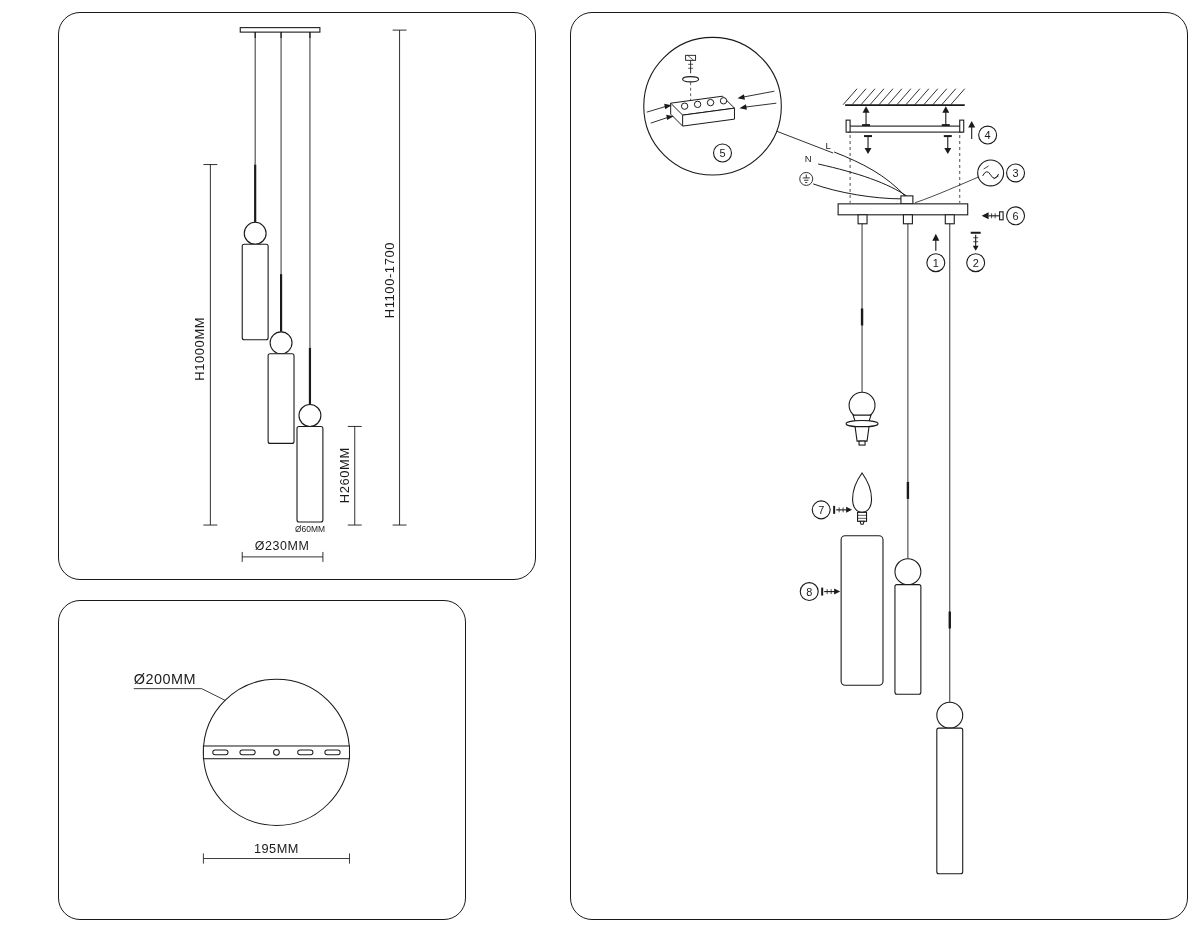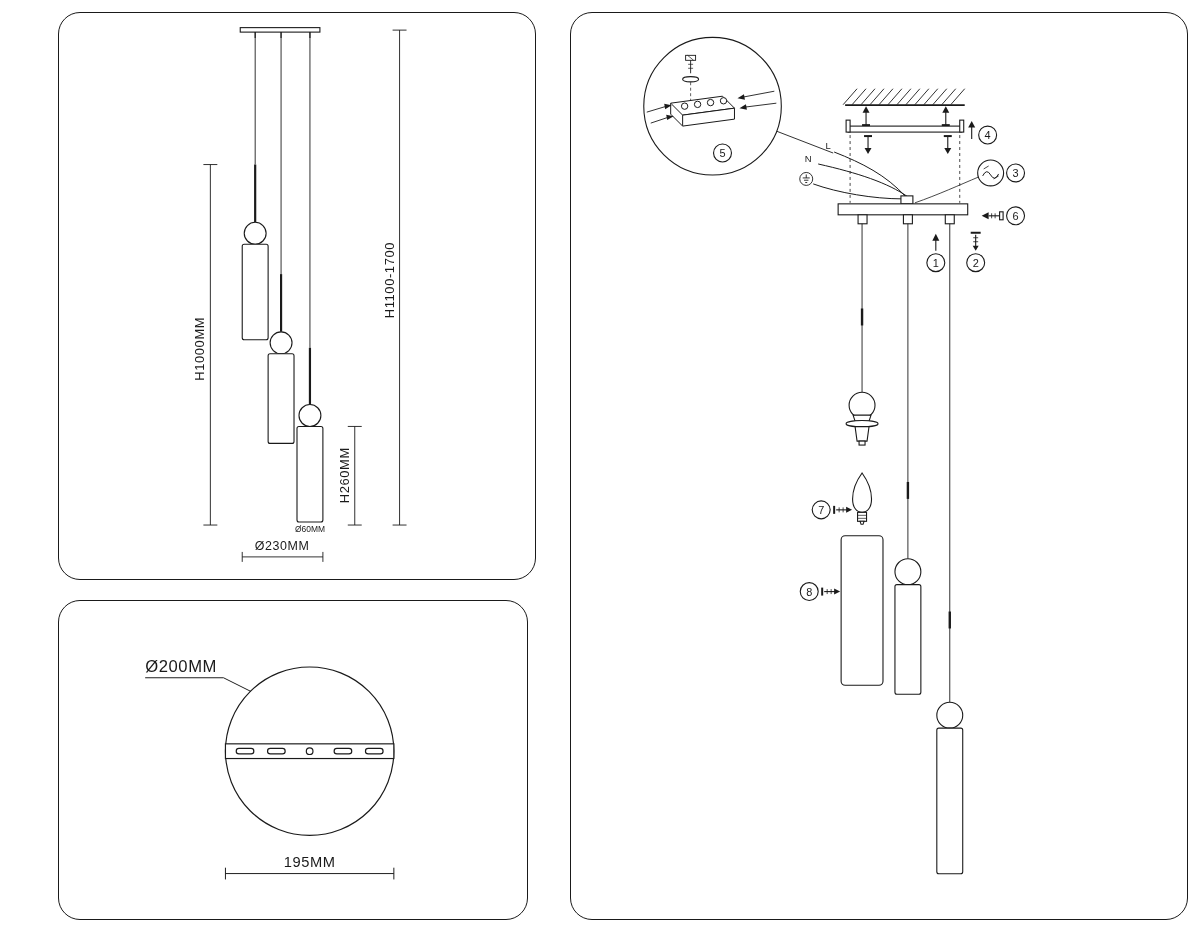--- a/index.html
+++ b/index.html
@@ -1,20 +1,20 @@
 <!DOCTYPE html>
 <html><head>
 <meta charset="utf-8">
 <style>
   * { margin:0; padding:0; box-sizing:border-box; }
   html,body { width:1200px; height:933px; background:#ffffff; font-family:"Liberation Sans", sans-serif; }
   .canvas { position:absolute; inset:0; width:1200px; height:933px; background:#ffffff; overflow:hidden; }
   .panel { position:absolute; border:1.6px solid #1a1a1a; border-radius:22px; background:#ffffff; }
   .panel-front   { left:58px;  top:12px;  width:478px; height:568px; }
-  .panel-top     { left:58px;  top:600px; width:470px; height:320px; }
+  .panel-top     { left:58px;  top:600px; width:408px; height:320px; }
   .panel-assembly{ left:570px; top:12px;  width:618px; height:908px; }
   .panel svg { position:absolute; inset:0; width:100%; height:100%; display:block; }
   svg text { font-family:"Liberation Sans", sans-serif; fill:#1a1a1a; stroke:none; }
   .dim-text { letter-spacing:0.6px; }
 </style>
 </head>
 <body>
 
 <div class="canvas">
 

